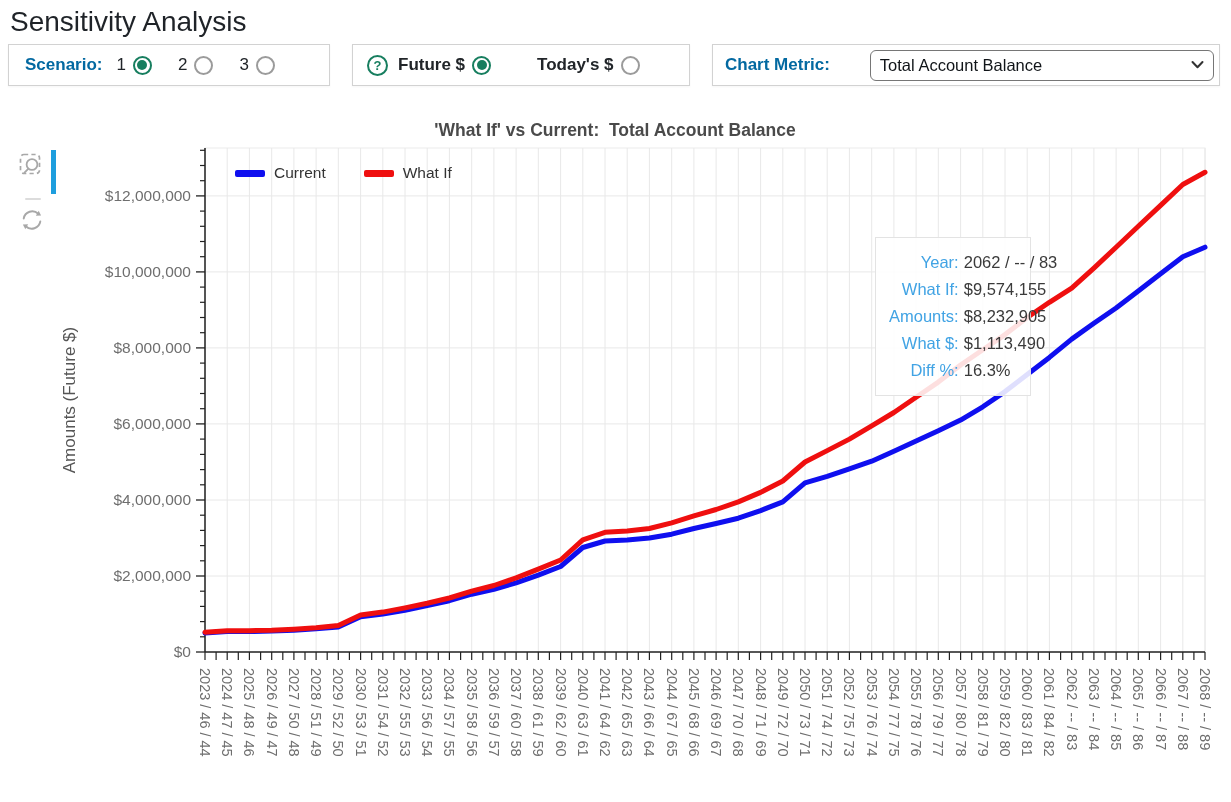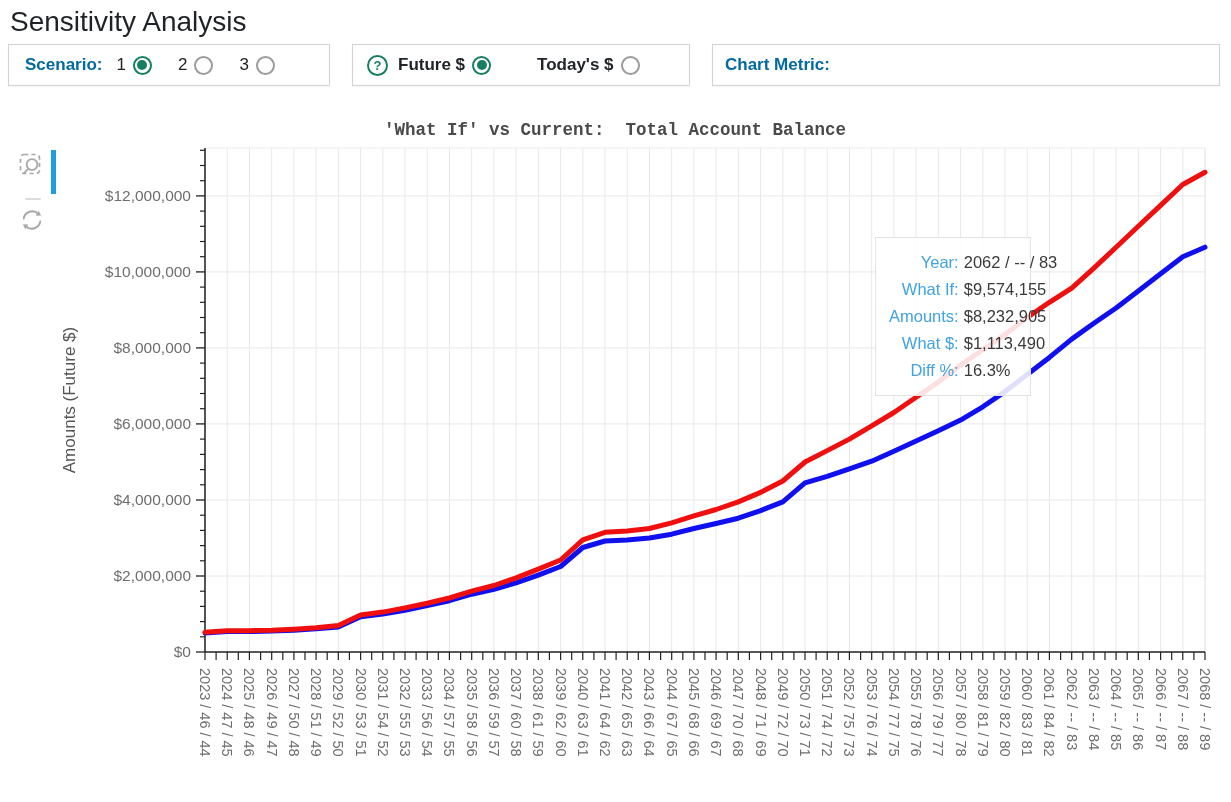--- a/index.html
+++ b/index.html
@@ -52,21 +52,21 @@
     appearance:none;-webkit-appearance:none;-moz-appearance:none;
     width:344px;height:31px;border:1px solid #767676;border-radius:6px;
     padding:0 30px 0 9px;font-size:16.5px;color:#101418;background:#fff;
     font-family:"Liberation Sans", sans-serif;
   }
   .chev{position:absolute;right:10px;top:50%;transform:translateY(-50%);pointer-events:none;line-height:0;}
   
   .chart-container{position:absolute;left:0;top:110px;width:1231px;height:692px;}
   .chart-title{
     position:absolute;left:15px;top:10px;width:1200px;text-align:center;
-    font-size:17.5px;font-weight:700;color:#4a4a4a;white-space:pre;font-family:Liberation Mono, monospace;
+    font-size:17.5px;font-weight:700;color:#4a4a4a;white-space:pre;
   }
   #chart-svg{position:absolute;left:0;top:0;}
   #chart-svg text{font-family:"Liberation Sans", sans-serif;}
   .ylab{font-size:15.5px;fill:#6e6e6e;}
   .xlab{font-size:14.5px;fill:#6e6e6e;}
   .ytitle{font-size:17px;fill:#555;}
   .legend{position:absolute;left:235px;top:54px;display:flex;align-items:center;}
   .legend-item{display:flex;align-items:center;cursor:pointer;margin-right:38px;}
   .legend-swatch{width:30px;height:7px;border-radius:2px;margin-right:9px;background:#888;}
   .legend-label{font-size:15.5px;color:#333;}
@@ -114,20 +114,30 @@
     <span class="radio selected"></span>
   </label>
   <label class="opt">
     <span class="opt-label">Today's $</span>
     <span class="radio"></span>
   </label>
 </div>
 
 <div class="ctrl-box" id="box-metric">
   <span class="ctrl-label">Chart Metric:</span>
+  <span class="select-wrap">
+    <select>
+      <option>Total Account Balance</option>
+    </select>
+    <span class="chev">
+      <svg width="13" height="9" viewBox="0 0 13 9">
+          <path d="M1.5 1.5 L6.5 6.8 L11.5 1.5" fill="none" stroke="#333" stroke-width="2" stroke-linecap="round" stroke-linejoin="round"></path>
+        </svg>
+    </span>
+  </span>
 </div>
 
 <div class="chart-container">
   <div class="chart-title">'What If' vs Current:  Total Account Balance</div>
 
   <div class="chart-toolbar">
     <svg class="tb-icon" id="tb-zoom" width="28" height="28" viewBox="0 0 28 28">
       <rect x="2.5" y="2.5" width="19" height="19" rx="3.5" fill="none" stroke="#a8a8a8" stroke-width="1.7" stroke-dasharray="4.2 3.2"></rect>
       <circle cx="14" cy="12.5" r="5.4" fill="none" stroke="#a8a8a8" stroke-width="1.8"></circle>
       <line x1="10.2" y1="16.8" x2="6.5" y2="20.6" stroke="#a8a8a8" stroke-width="1.8" stroke-linecap="round"></line>
@@ -376,20 +386,30 @@
       <text class="xlab" x="1111.1" y="558" transform="rotate(90 1111.1 558)">2064 / -- / 85</text>
       <text class="xlab" x="1133.3" y="558" transform="rotate(90 1133.3 558)">2065 / -- / 86</text>
       <text class="xlab" x="1155.6" y="558" transform="rotate(90 1155.6 558)">2066 / -- / 87</text>
       <text class="xlab" x="1177.8" y="558" transform="rotate(90 1177.8 558)">2067 / -- / 88</text>
       <text class="xlab" x="1200.0" y="558" transform="rotate(90 1200.0 558)">2068 / -- / 89</text>
       <text class="ytitle" x="75" y="290.0" text-anchor="middle" transform="rotate(-90 75 290.0)">Amounts (Future $)</text>
       <polyline points="205.0,523.0 227.2,521.5 249.4,521.5 271.7,521.1 293.9,520.3 316.1,518.8 338.3,516.9 360.6,506.7 382.8,504.0 405.0,500.2 427.2,495.6 449.4,490.7 471.7,484.2 493.9,479.3 516.1,472.8 538.3,465.2 560.6,456.5 582.8,437.5 605.0,431.0 627.2,429.9 649.4,428.0 671.7,424.2 693.9,418.5 716.1,413.5 738.3,408.2 760.6,400.6 782.8,391.9 805.0,372.9 827.2,366.4 849.4,358.8 871.7,351.2 893.9,341.3 916.1,331.0 938.3,320.8 960.6,310.1 982.8,296.8 1005.0,281.6 1027.2,264.5 1049.4,247.4 1071.7,229.1 1093.9,213.2 1116.1,198.0 1138.3,180.9 1160.6,163.8 1182.8,146.7 1205.0,137.2" fill="none" stroke="#0f0fef" stroke-width="5" stroke-linejoin="round" stroke-linecap="round"></polyline>
       <polyline points="205.0,522.2 227.2,520.7 249.4,520.7 271.7,520.3 293.9,519.2 316.1,517.7 338.3,515.4 360.6,505.1 382.8,502.1 405.0,497.9 427.2,493.3 449.4,488.0 471.7,481.2 493.9,475.5 516.1,467.9 538.3,459.1 560.6,450.0 582.8,429.9 605.0,422.3 627.2,421.1 649.4,418.5 671.7,412.8 693.9,405.9 716.1,399.5 738.3,391.9 760.6,382.4 782.8,371.0 805.0,352.0 827.2,340.6 849.4,329.1 871.7,315.8 893.9,302.5 916.1,287.3 938.3,272.1 960.6,255.0 982.8,239.8 1005.0,224.6 1027.2,207.5 1049.4,192.3 1071.7,178.1 1093.9,158.1 1116.1,137.2 1138.3,116.3 1160.6,95.4 1182.8,74.5 1205.0,62.3" fill="none" stroke="#ef0f0f" stroke-width="5" stroke-linejoin="round" stroke-linecap="round"></polyline>
     </svg>
 
+  <div class="legend">
+    <div class="legend-item">
+      <span class="legend-swatch" style="background: rgb(15, 15, 239);"></span>
+      <span class="legend-label">Current</span>
+    </div>
+    <div class="legend-item">
+      <span class="legend-swatch" style="background: rgb(239, 15, 15);"></span>
+      <span class="legend-label">What If</span>
+    </div>
+  </div>
 
   <div class="tooltip">
     <span class="tt-label">Year:</span>
     <span class="tt-value">2062 / -- / 83</span>
     <span class="tt-label">What If:</span>
     <span class="tt-value">$9,574,155</span>
     <span class="tt-label">Amounts:</span>
     <span class="tt-value">$8,232,905</span>
     <span class="tt-label">What $:</span>
     <span class="tt-value">$1,113,490</span>

